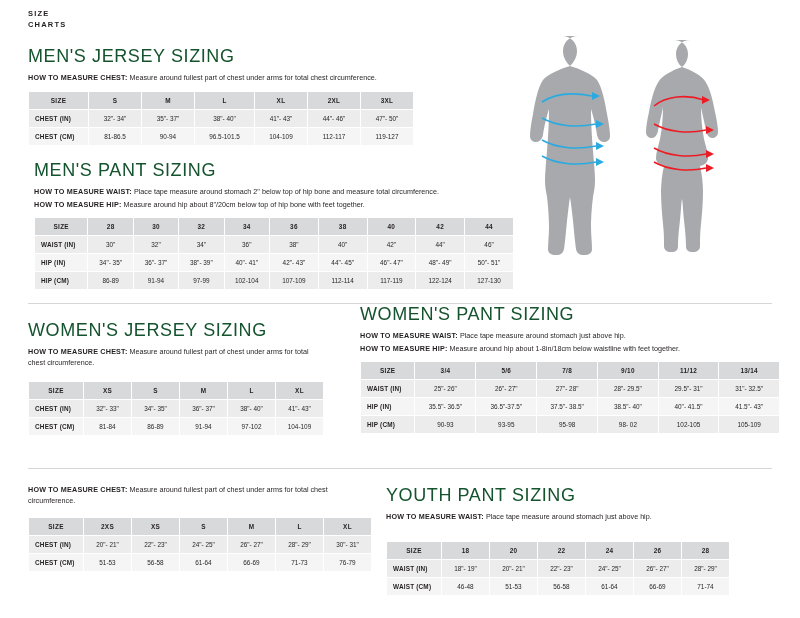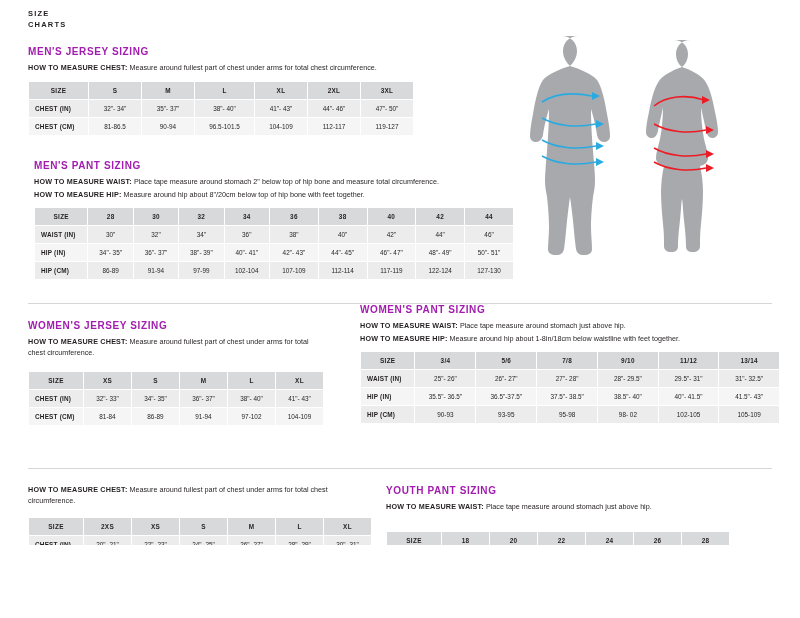--- a/index.html
+++ b/index.html
@@ -5,39 +5,39 @@
   * { box-sizing: border-box; }
   html, body {
     margin: 0; padding: 0;
     background: #ffffff;
     font-family: "Liberation Sans", sans-serif;
     color: #231f20;
   }
   .page {
     position: relative;
     width: 800px;
-    height: 545px;
+    height: 618px;
     overflow: hidden;
     background: #fff;
   }
   .page-header {
     position: absolute;
     left: 28px; top: 8px;
     font-size: 7.5px;
     letter-spacing: 1.2px;
     font-weight: bold;
     line-height: 11px;
     color: #231f20;
   }
   .section-title {
-    font-size: 10px;
-    font-weight: bold;
+    font-size: 18px;
+    font-weight: normal;
     letter-spacing: 0.6px;
     margin: 0 0 6px 0;
-    color: #a21caf;
+    color: #14532d;
   }
   .howto {
     font-size: 7.2px;
     line-height: 10.5px;
     margin: 0 0 2px 0;
     color: #231f20;
   }
   .howto b { font-weight: bold; letter-spacing: 0.2px; }
   table.sizetbl {
     border-collapse: collapse;

